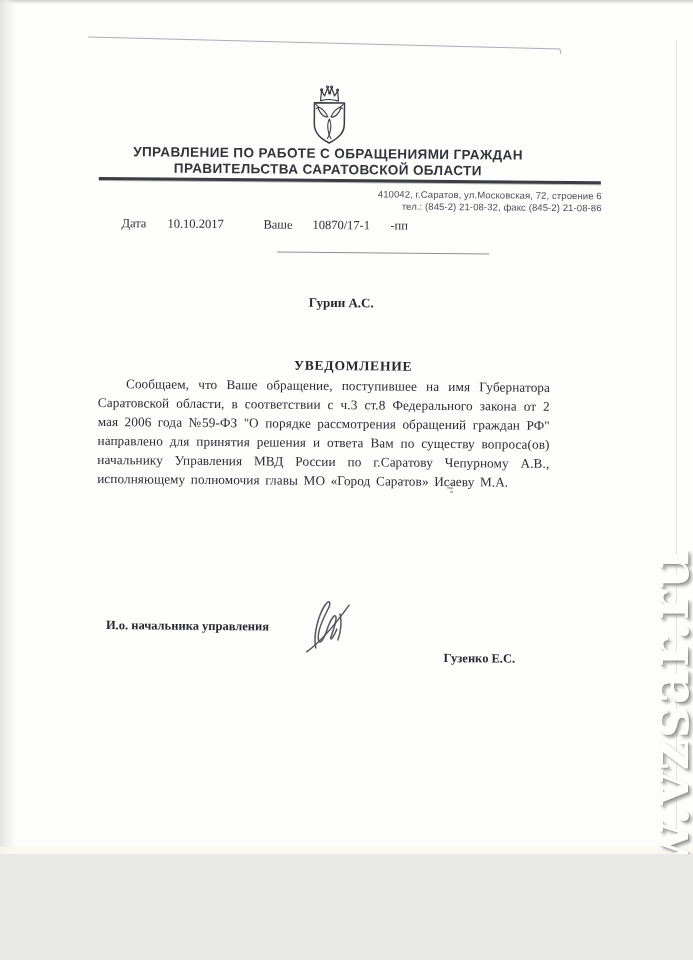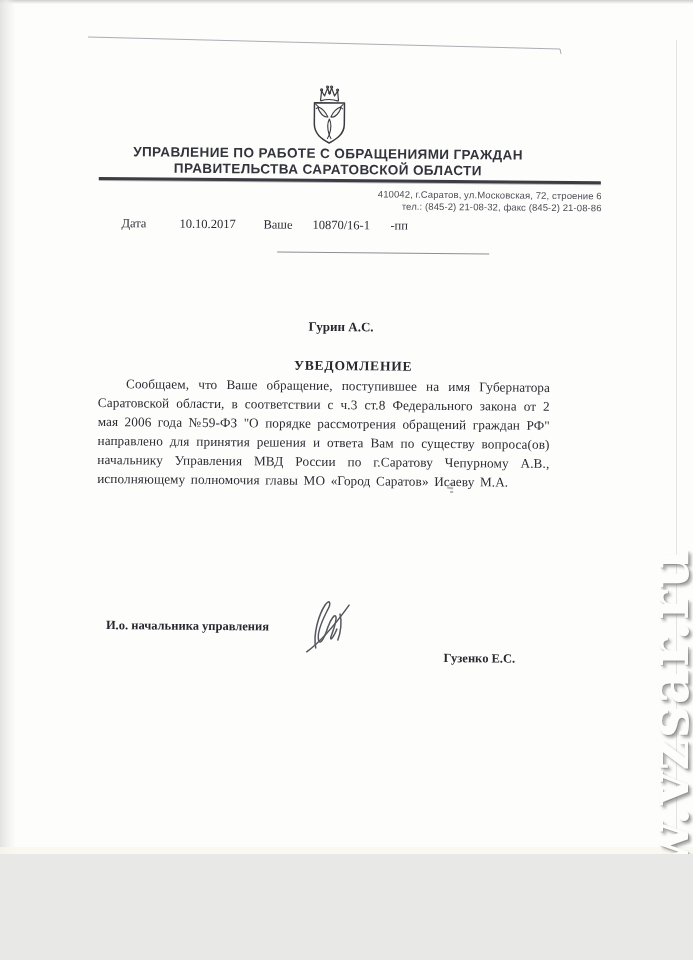--- a/index.html
+++ b/index.html
@@ -45,26 +45,26 @@
   .rule-thick { position:absolute; left:99px; top:179px; width:502px; height:3px;
     background:#3c3d43; box-shadow:0 1px 0 rgba(60,61,67,.35); }
   .address {
     position:absolute; left:290px; top:188px; width:312px; text-align:right;
     font-family:"Liberation Sans", sans-serif; font-size:9.5px; line-height:12px;
     color:#4c4d55; letter-spacing:.1px;
   }
   .meta { position:absolute; left:0; top:218px; width:693px; font-size:12.5px; color:#2b2c33; }
   .meta span { position:absolute; white-space:nowrap; }
   .meta .l-date   { left:122px; }
-  .meta .v-date   { left:180px; }
+  .meta .v-date   { left:168px; }
   .meta .l-num    { left:264px; }
   .meta .v-num    { left:313px; }
   .meta .v-suffix { left:391px; }
   .rule-thin { position:absolute; left:278px; top:252px; width:212px; height:1px; background:#8e8e94; }
-  .addressee { position:absolute; left:310px; top:295px; font-weight:bold; font-size:13px; color:#27282f;margin-top:24px; }
+  .addressee { position:absolute; left:310px; top:295px; font-weight:bold; font-size:13px; color:#27282f; }
   .title { position:absolute; left:130px; top:358px; width:450px; text-align:center;
     font-weight:bold; font-size:13.5px; letter-spacing:.8px; color:#27282f; }
   .bodytext {
     position:absolute; left:100px; top:376px; width:452px;
     font-size:13.2px; line-height:19px; text-align:justify;
     text-indent:28px; word-spacing:2.2px; letter-spacing:.1px; color:#2b2c33;
   }
   .sig-label { position:absolute; left:110px; top:620px; font-weight:bold; font-size:12.5px; color:#27282f; }
   .sig-name  { position:absolute; left:448px; top:622px; font-weight:bold; font-size:12.5px; color:#27282f;margin-top:28px; }
   .sig-script { position:absolute; left:298px; top:592px; }
@@ -116,21 +116,21 @@
 
     <div class="address">
       <div>410042, г.Саратов, ул.Московская, 72, строение 6</div>
       <div>тел.: (845-2) 21-08-32, факс (845-2) 21-08-86</div>
     </div>
 
     <div class="meta">
       <span class="l-date">Дата</span>
       <span class="v-date">10.10.2017</span>
       <span class="l-num">Ваше</span>
-      <span class="v-num">10870/16-1</span>
+      <span class="v-num">10870/17-1</span>
       <span class="v-suffix">-пп</span>
     </div>
 
     <div class="rule-thin"></div>
 
     <div class="addressee">Гурин А.С.</div>
 
     <div class="title">УВЕДОМЛЕНИЕ</div>
 
     <div class="bodytext">Сообщаем, что Ваше обращение, поступившее на имя Губернатора Саратовской области, в соответствии с ч.3 ст.8 Федерального закона от 2 мая 2006 года №59-ФЗ "О порядке рассмотрения обращений граждан РФ" направлено для принятия решения и ответа Вам по существу вопроса(ов) начальнику Управления МВД России по г.Саратову Чепурному А.В., исполняющему полномочия главы МО «Город Саратов» Исаеву М.А.</div>

